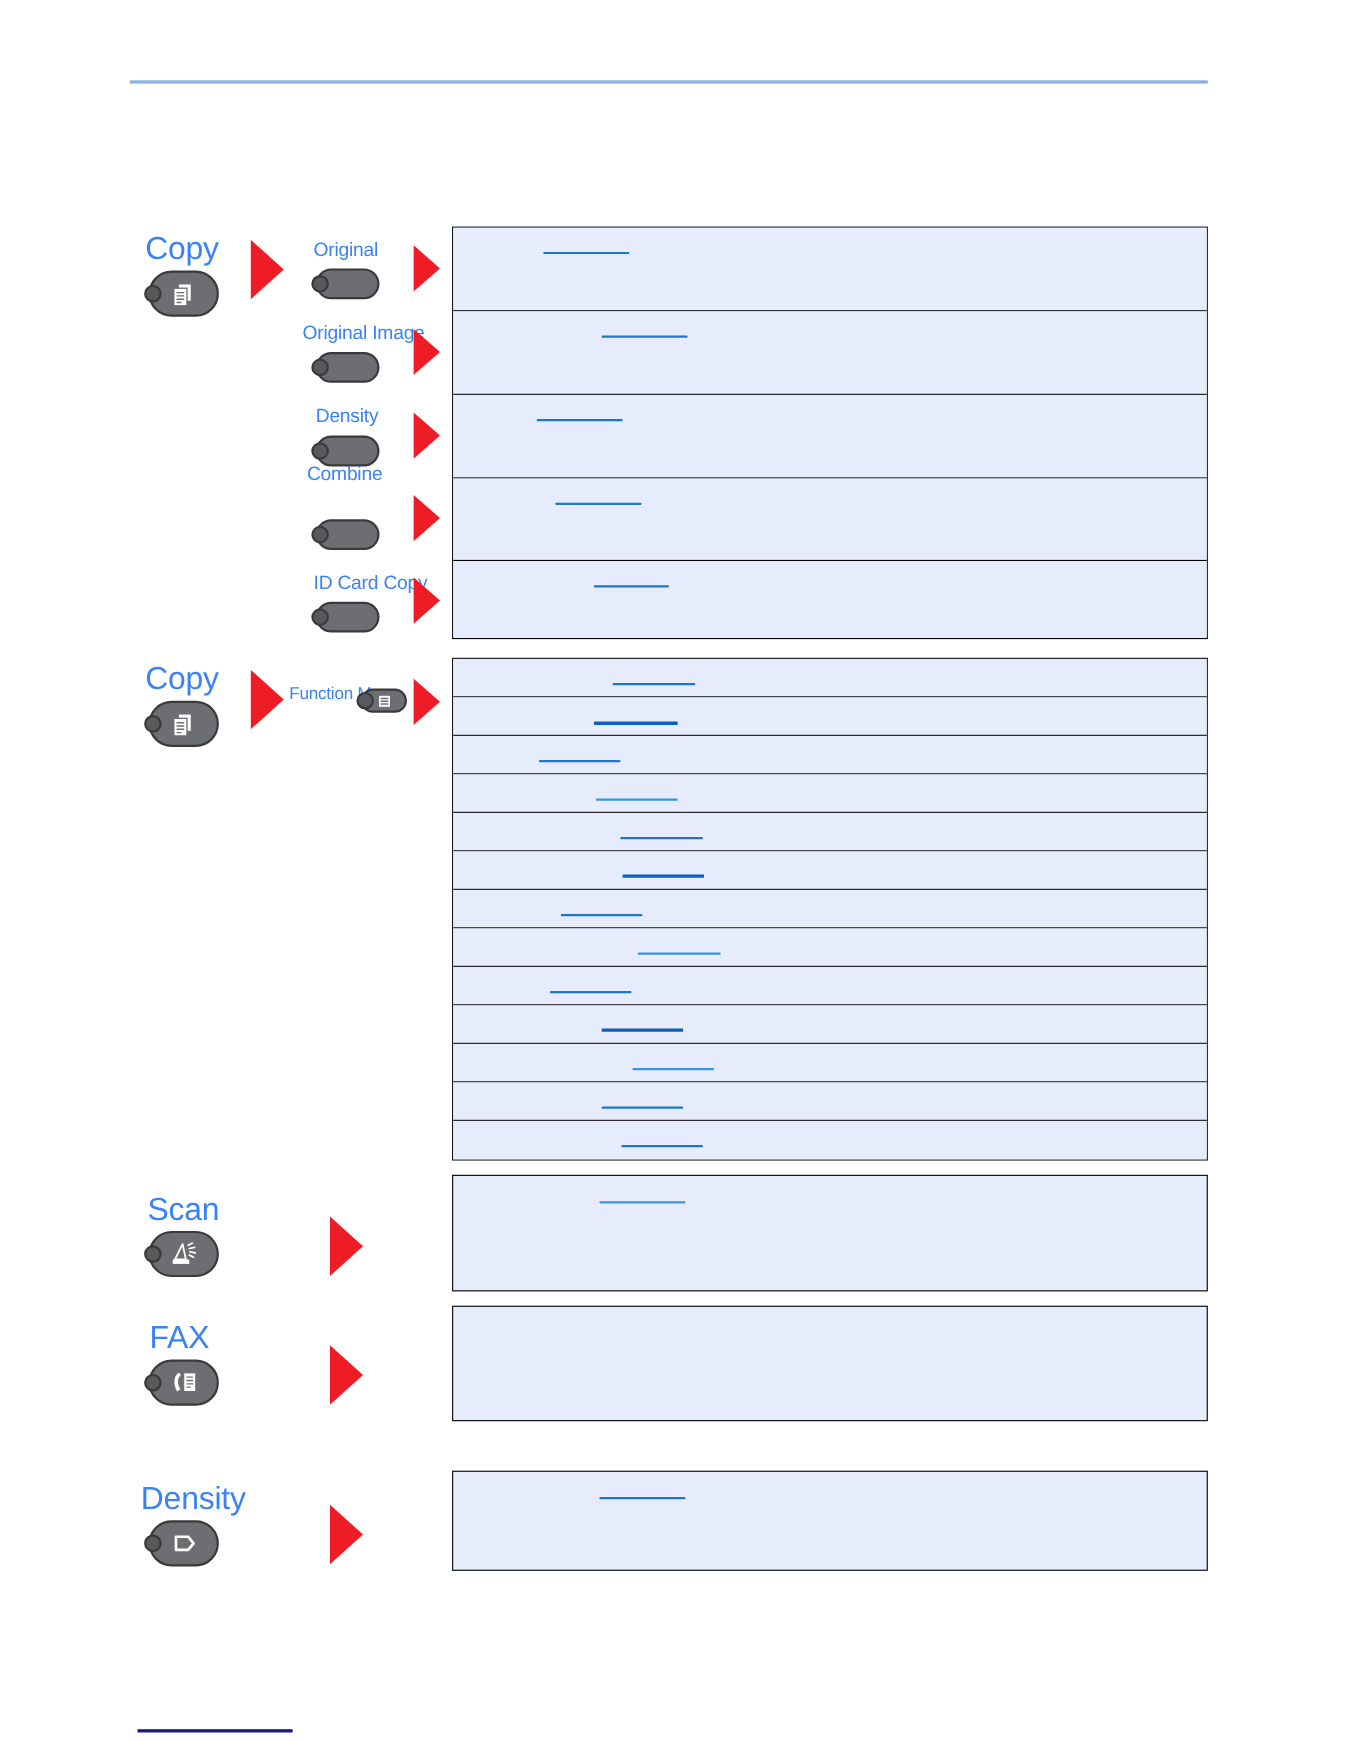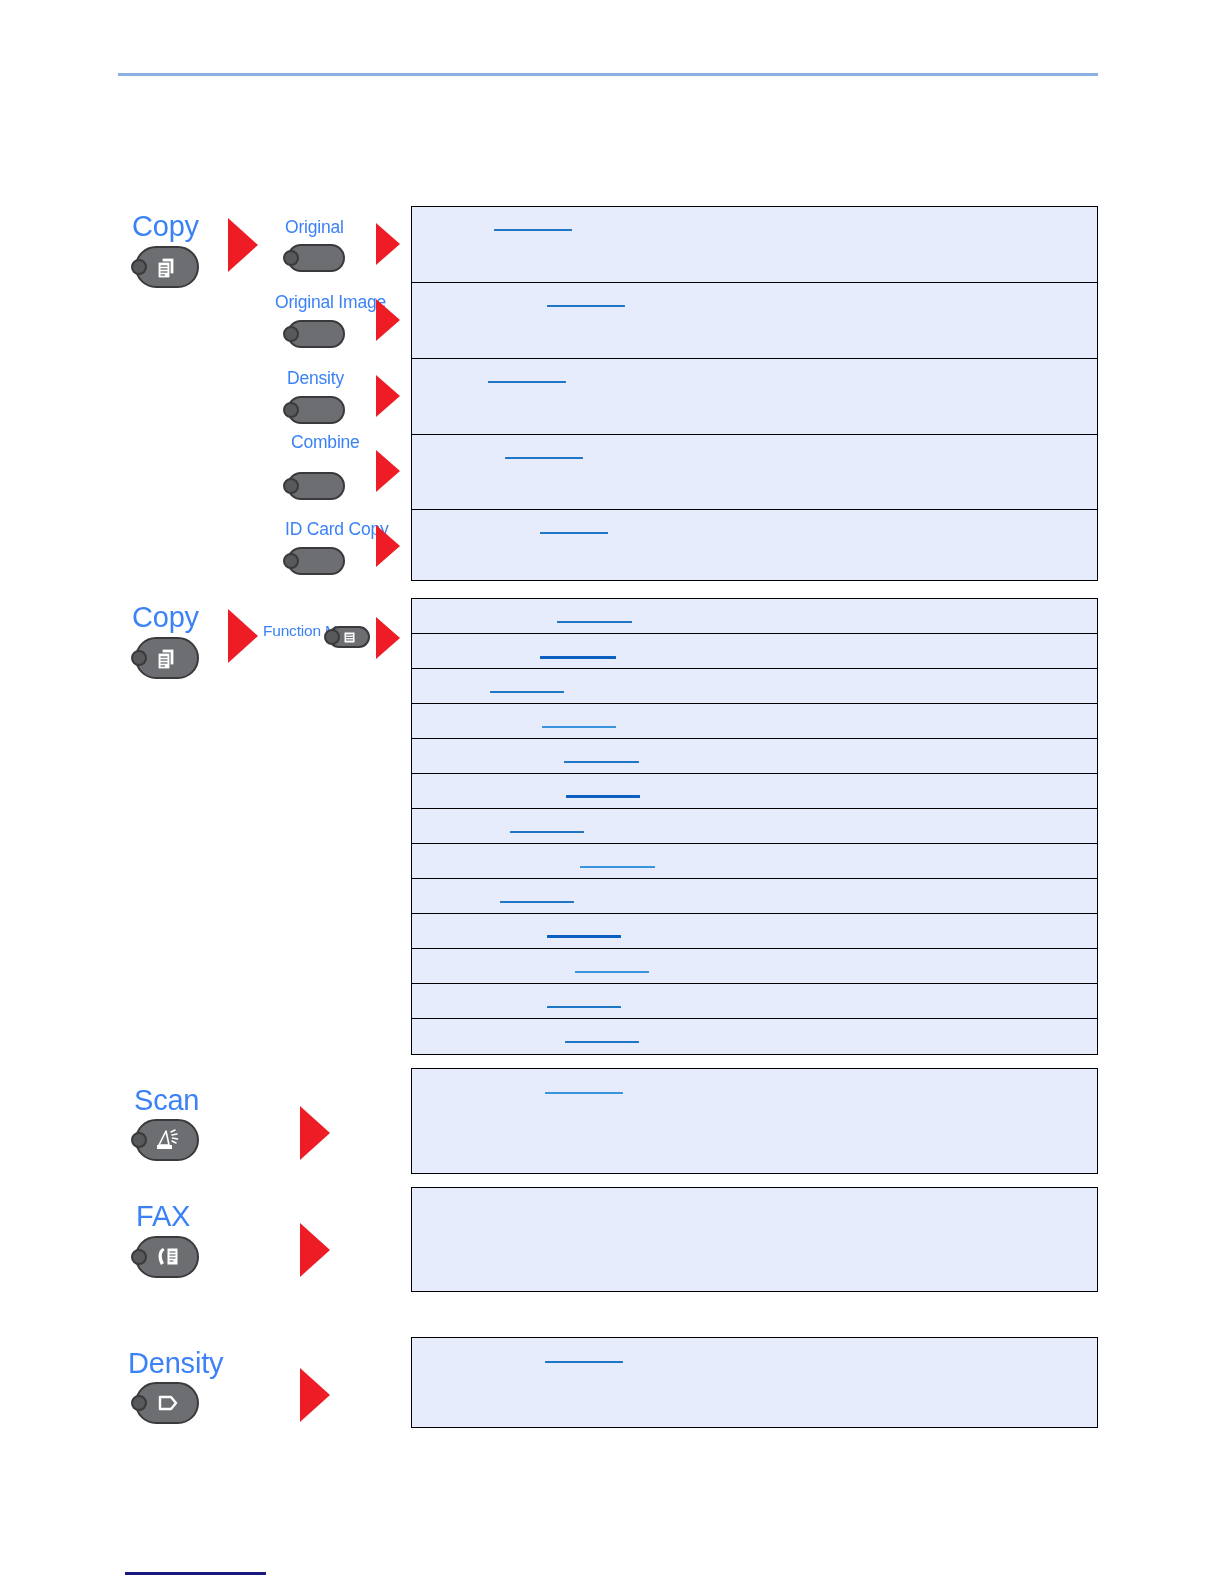--- a/index.html
+++ b/index.html
@@ -150,21 +150,21 @@
   <span class="notch"></span>
 </div>
 <div class="arrow md" style="left:376px; top:299px;"></div>
 
 <div class="key-label small" style="left:287px; top:368px;">Density</div>
 <div class="pill medium" style="left:287px; top:396px;">
   <span class="notch"></span>
 </div>
 <div class="arrow md" style="left:376px; top:375px;"></div>
 
-<div class="key-label small" style="left:279px; top:432px;margin-left:12px;">Combine</div>
+<div class="key-label small" style="left:279px; top:420px;">Combine</div>
 <div class="pill medium" style="left:287px; top:472px;">
   <span class="notch"></span>
 </div>
 <div class="arrow md" style="left:376px; top:450px;"></div>
 
 <div class="key-label small" style="left:269px; top:519px;margin-left:16px;">ID Card Copy</div>
 <div class="pill medium" style="left:287px; top:547px;">
   <span class="notch"></span>
 </div>
 <div class="arrow md" style="left:376px; top:525px;"></div>

